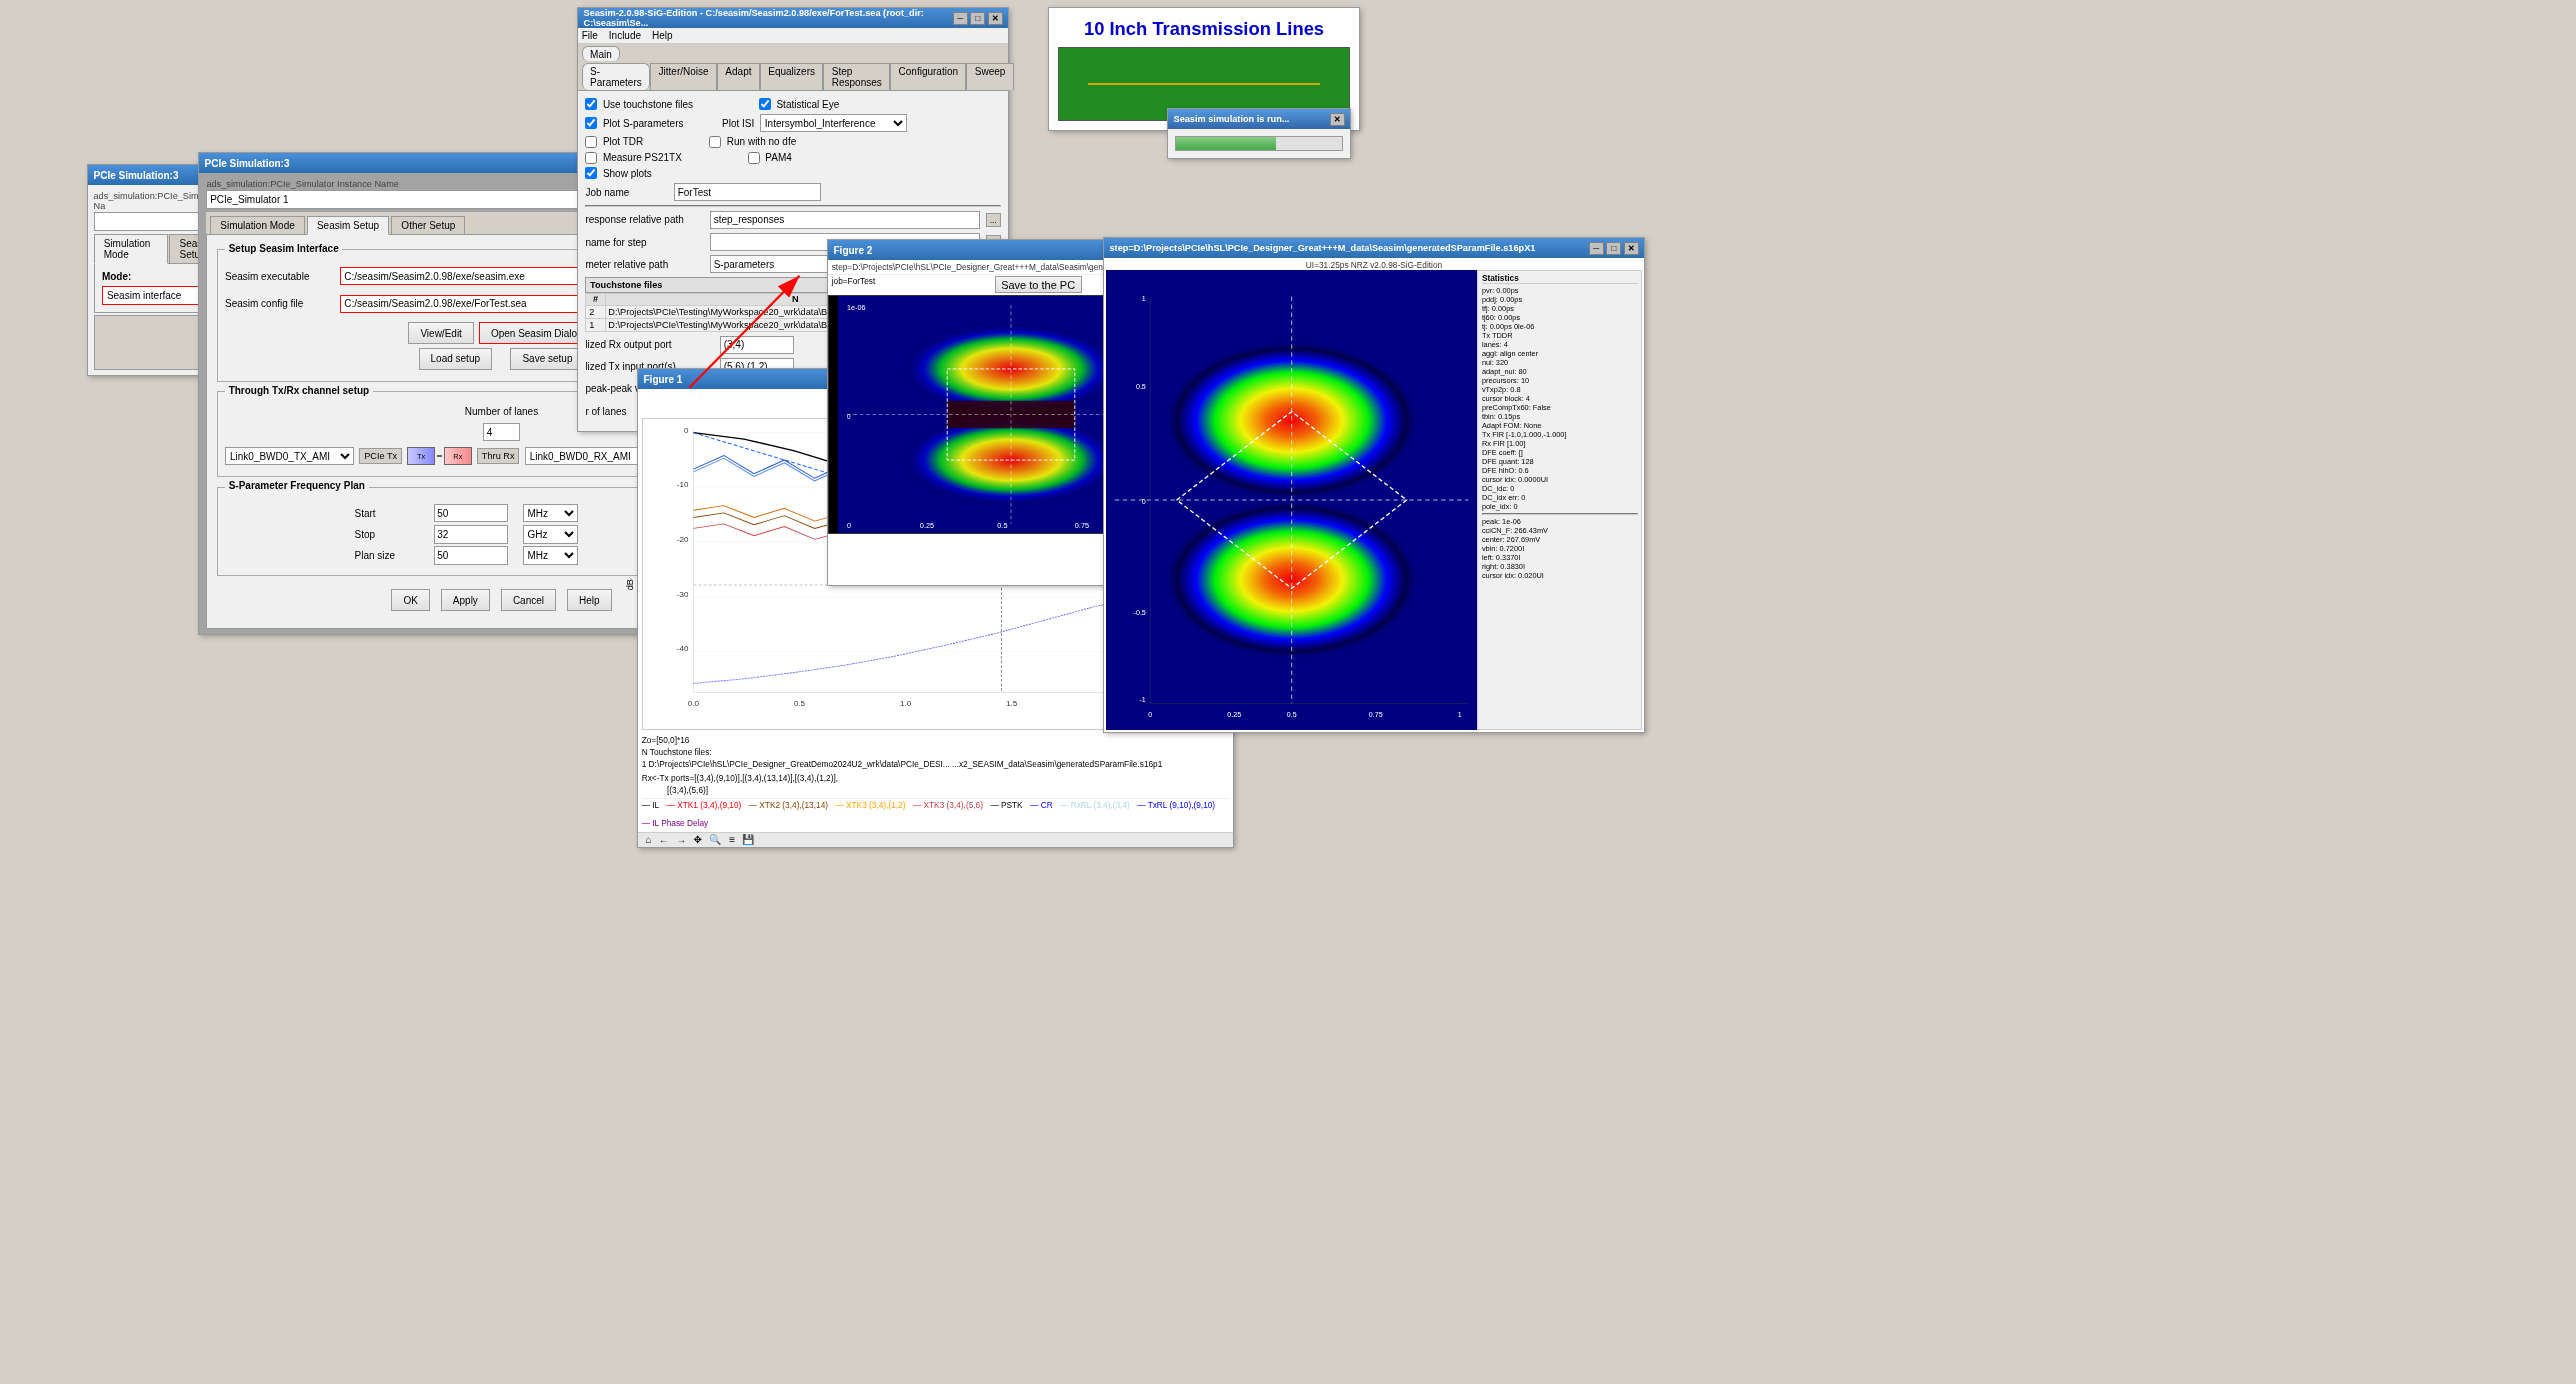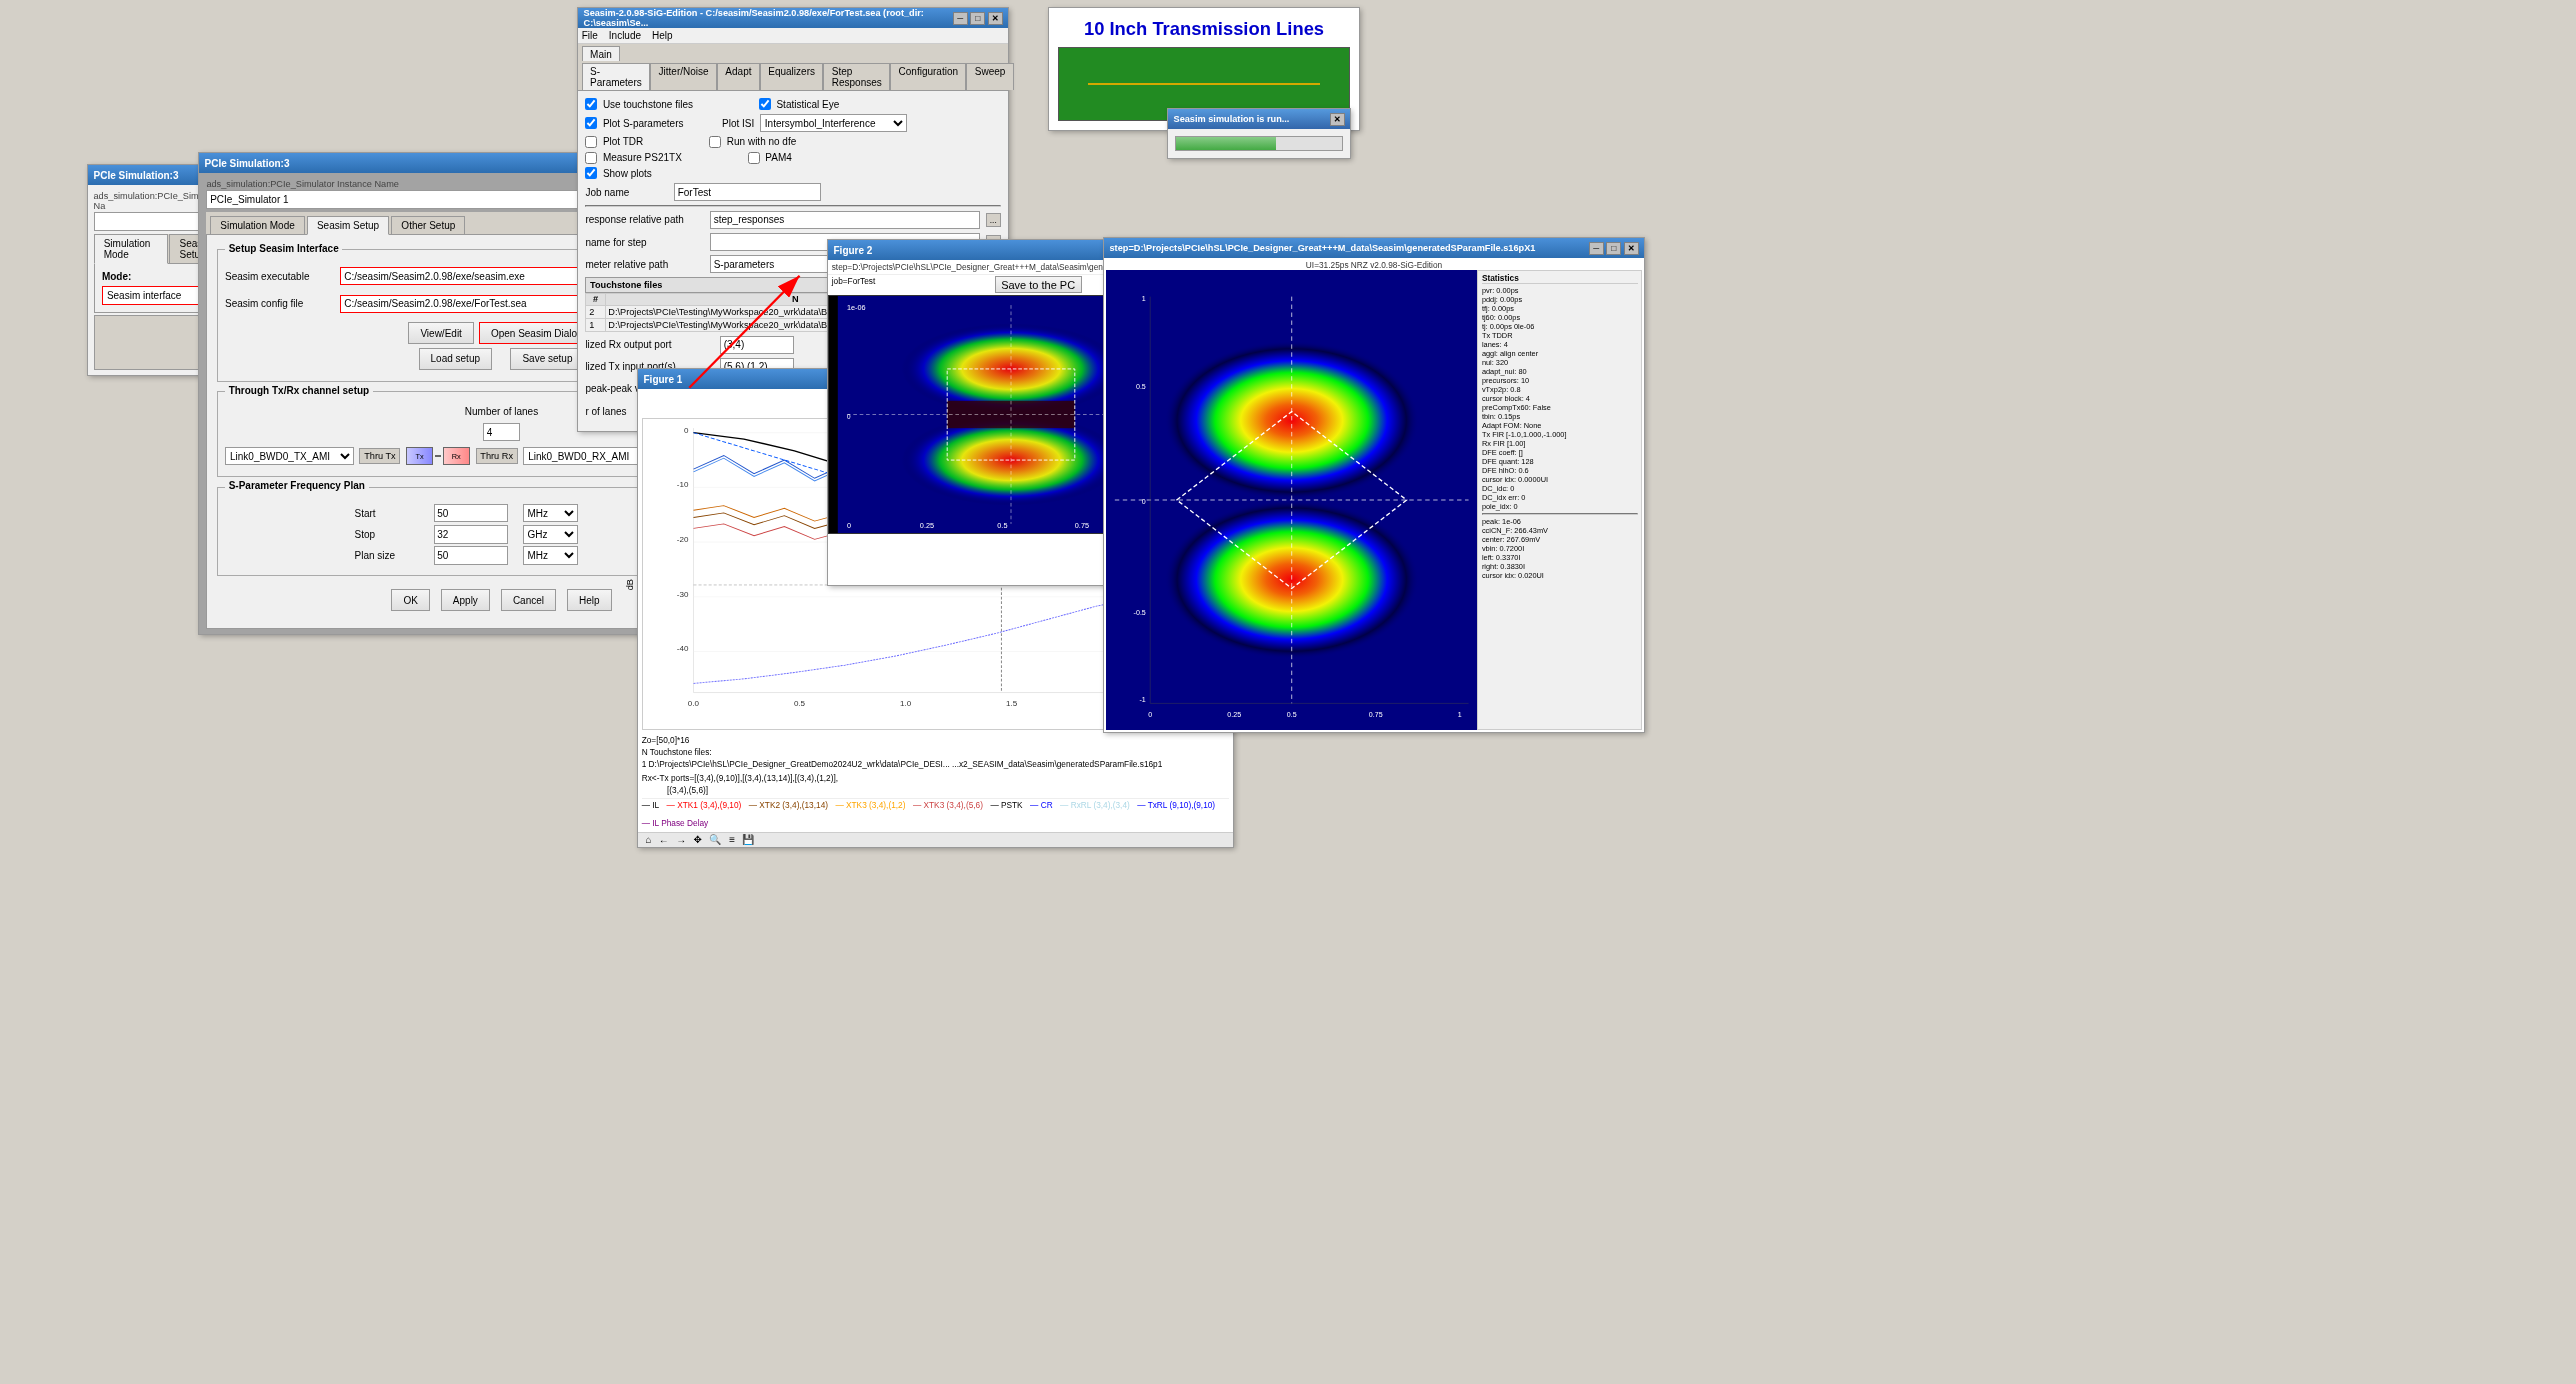--- a/index.html
+++ b/index.html
@@ -230,20 +230,21 @@
     .seasim-tab {
       padding: 1.8px 7.4px;
       background: #d4d0c8;
       border: 0.9px solid #999;
       border-bottom: none;
       cursor: pointer;
       font-size: 10px;
     }
     .seasim-tab.active {
       background: #f0f0f0;
+      border-radius: 6px;
     }
   </style>
 </head>
 <body>
 
 <div class="window" id="win-pcie-small">
   <div class="title-bar">
     <span>PCIe Simulation:3</span>
     <div class="title-bar-buttons">
       <div class="title-bar-btn">─</div>
@@ -321,21 +322,21 @@
 
         <div class="row" style="margin-top:7px;flex-direction:column;">
           <label>Number of lanes</label>
           <input type="text" style="width: 37px;" value="4">
         </div>
 
         <div class="row" style="margin-top:5.5px; align-items:center;">
           <select style="width:129px;">
             <option>Link0_BWD0_TX_AMI</option>
           </select>
-          <span style="background:#d4d0c8; border:0.9px solid #999; padding:1.8px 3.7px; font-size:9.2px;">Thru Tx</span>
+          <span style="background:#d4d0c8; border:0.9px solid #999; padding:1.8px 3.7px; font-size:9.2px;">PCIe Tx</span>
 
           <div style="display:flex; align-items:center; gap:1.8px;">
             <div style="width:27.6px; height:18.4px; background:linear-gradient(90deg,#c8c8ff,#8888ff); border:0.9px solid #666; font-size:7.4px; display:flex;align-items:center;justify-content:center;">Tx</div>
             <div style="width:5.5px; height:1.8px; background:#666;"></div>
             <div style="width:27.6px; height:18.4px; background:linear-gradient(90deg,#ffc8c8,#ff8888); border:0.9px solid #666; font-size:7.4px; display:flex;align-items:center;justify-content:center;">Rx</div>
           </div>
           <span style="background:#d4d0c8; border:0.9px solid #999; padding:1.8px 3.7px; font-size:9.2px;">Thru Rx</span>
           <select style="width:129px;">
             <option>Link0_BWD0_RX_AMI</option>
           </select>

